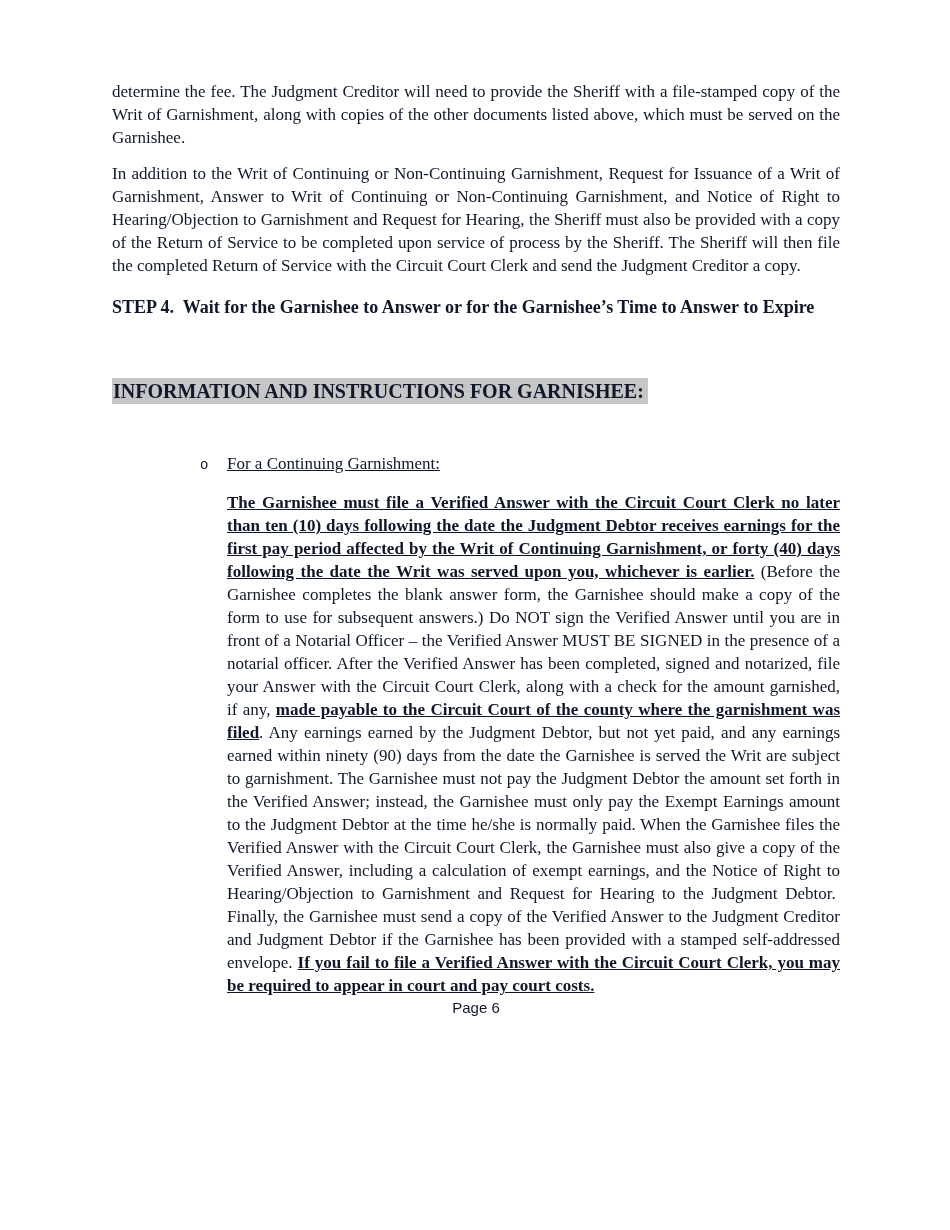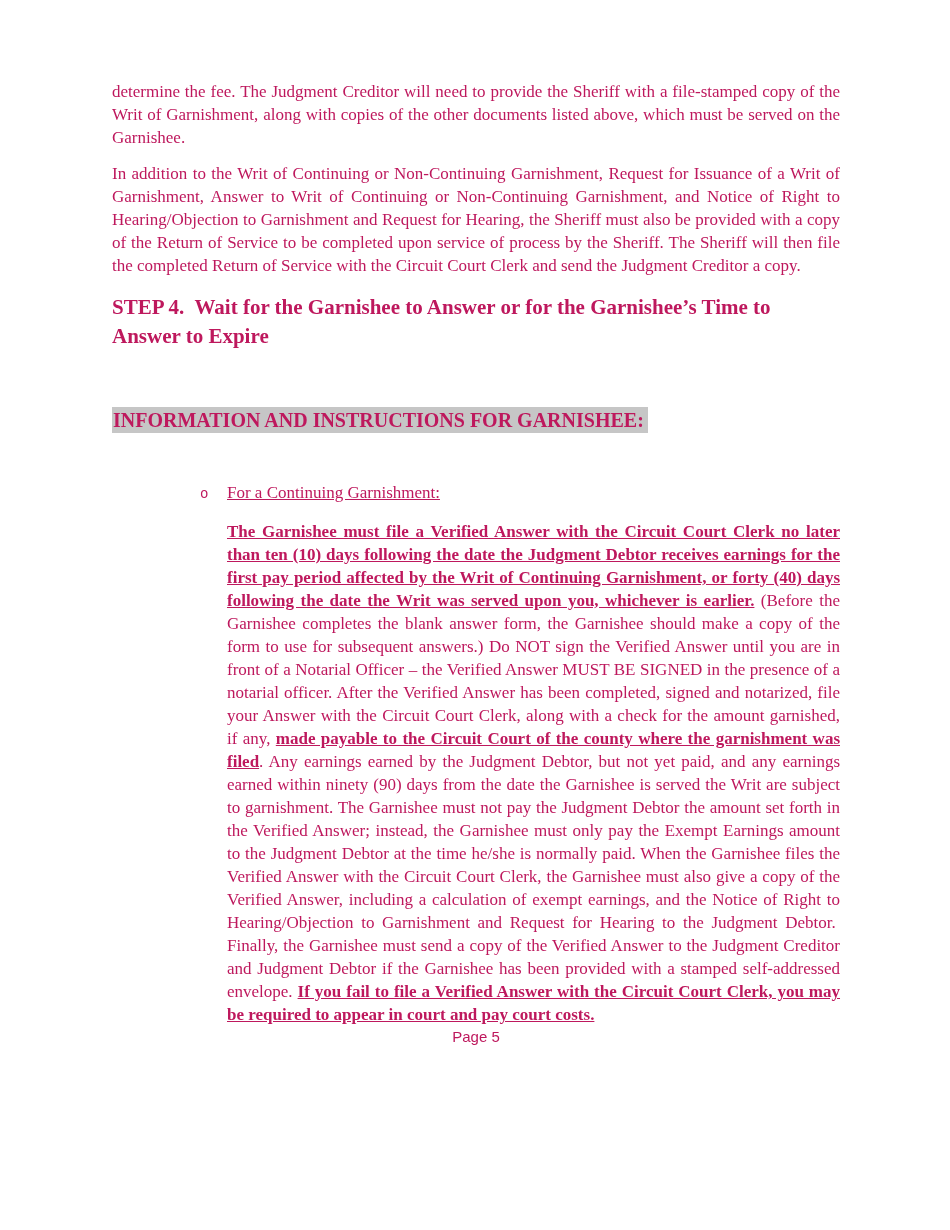--- a/index.html
+++ b/index.html
@@ -6,34 +6,34 @@
     margin: 0;
     padding: 0;
     background: #ffffff;
   }
   .page {
     position: relative;
     width: 950px;
     height: 1230px;
     box-sizing: border-box;
     background: #ffffff;
-    color: #be185d;
+    color: #0f172a;
     padding: 80px 110px 0 112px;
     overflow: hidden;
     font-family: "Liberation Serif", "DejaVu Serif", serif;
     font-size: 17px;
   }
   p.body {
     margin: 0 0 13px 0;
     line-height: 23px;
     text-align: justify;
   }
   .step-heading {
     font-weight: bold;
-    font-size: 21px;
+    font-size: 18px;
     line-height: 29px;
     margin: 16px 0 14px 0;
     text-align: left;
   }
   .info-heading {
     margin: 57px 0 0 0;
     font-weight: bold;
     font-size: 20px;
     line-height: 24px;
   }
@@ -84,15 +84,15 @@
   <h3 class="info-heading">
     <span class="hl" style="background-color: rgb(198, 198, 198);">INFORMATION AND INSTRUCTIONS FOR GARNISHEE:</span>
   </h3>
 
   <div class="bullet-row">
     <span class="bullet-marker">o</span><span class="bullet-label">For a Continuing Garnishment:</span>
   </div>
 
   <p class="garnishee-paragraph"><span class="b">The Garnishee must file a Verified Answer with the Circuit Court Clerk no later than ten (10) days following the date the Judgment Debtor receives earnings for the first pay period affected by the Writ of Continuing Garnishment, or forty (40) days following the date the Writ was served upon you, whichever is earlier.</span><span> (Before the Garnishee completes the blank answer form, the Garnishee should make a copy of the form to use for subsequent answers.) Do NOT sign the Verified Answer until you are in front of a Notarial Officer – the Verified Answer MUST BE SIGNED in the presence of a notarial officer. After the Verified Answer has been completed, signed and notarized, file your Answer with the Circuit Court Clerk, along with a check for the amount garnished, if any, </span><span class="b">made payable to the Circuit Court of the county where the garnishment was filed</span><span>. Any earnings earned by the Judgment Debtor, but not yet paid, and any earnings earned within ninety (90) days from the date the Garnishee is served the Writ are subject to garnishment. The Garnishee must not pay the Judgment Debtor the amount set forth in the Verified Answer; instead, the Garnishee must only pay the Exempt Earnings amount to the Judgment Debtor at the time he/she is normally paid. When the Garnishee files the Verified Answer with the Circuit Court Clerk, the Garnishee must also give a copy of the Verified Answer, including a calculation of exempt earnings, and the Notice of Right to Hearing/Objection to Garnishment and Request for Hearing to the Judgment Debtor.&nbsp; Finally, the Garnishee must send a copy of the Verified Answer to the Judgment Creditor and Judgment Debtor if the Garnishee has been provided with a stamped self-addressed envelope. </span><span class="b">If you fail to file a Verified Answer with the Circuit Court Clerk, you may be required to appear in court and pay court costs.</span></p>
 
-  <div class="footer">Page 5</div>
+  <div class="footer">Page 6</div>
 
 </div>
 
 </body></html>

